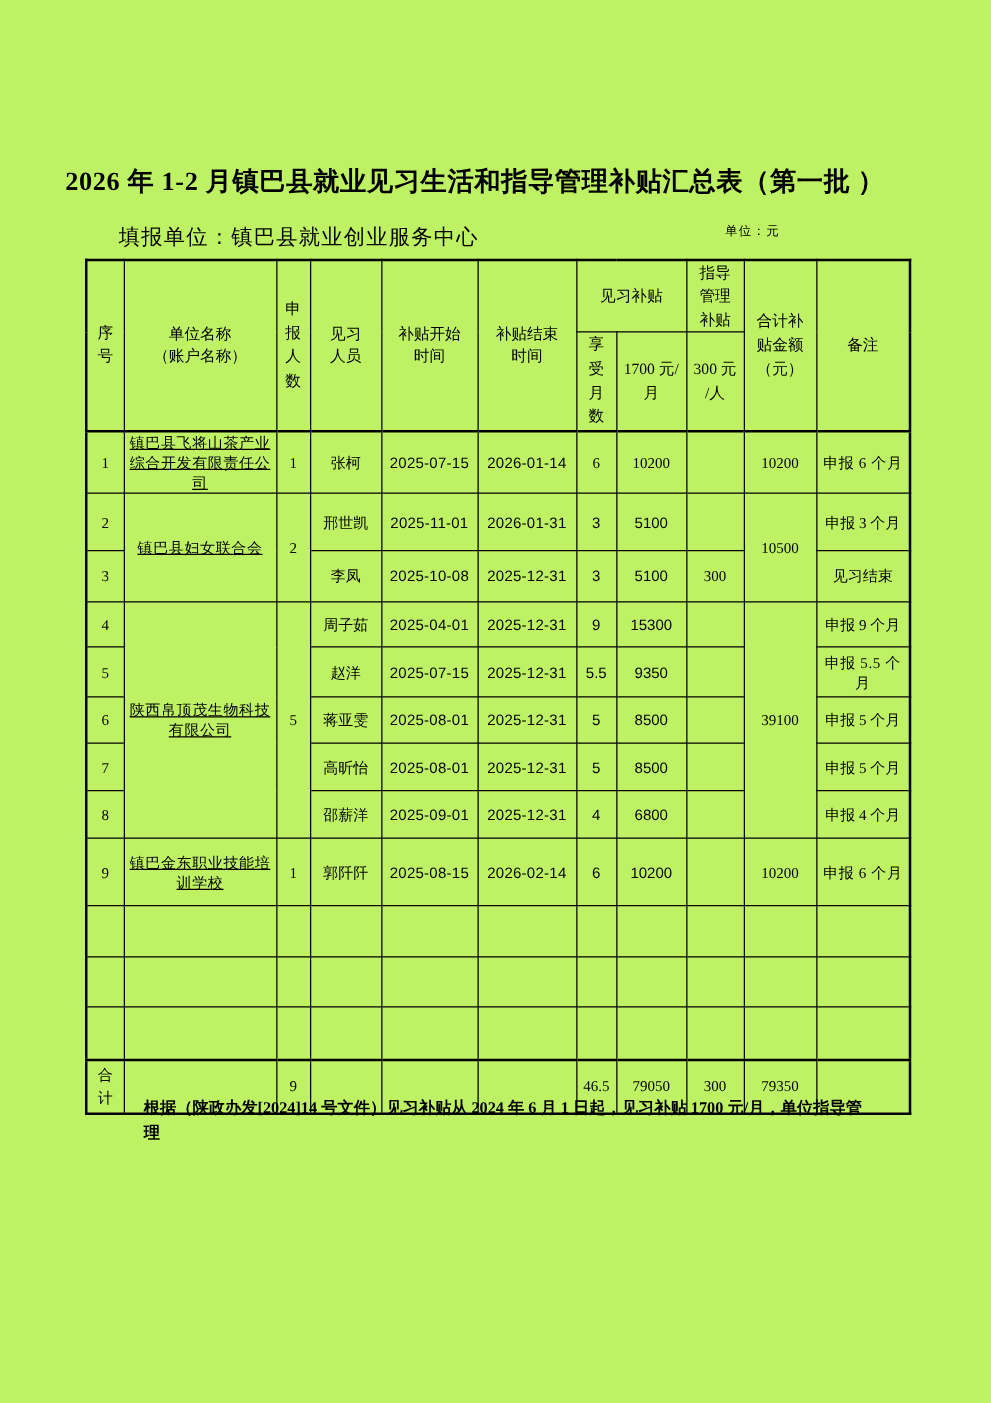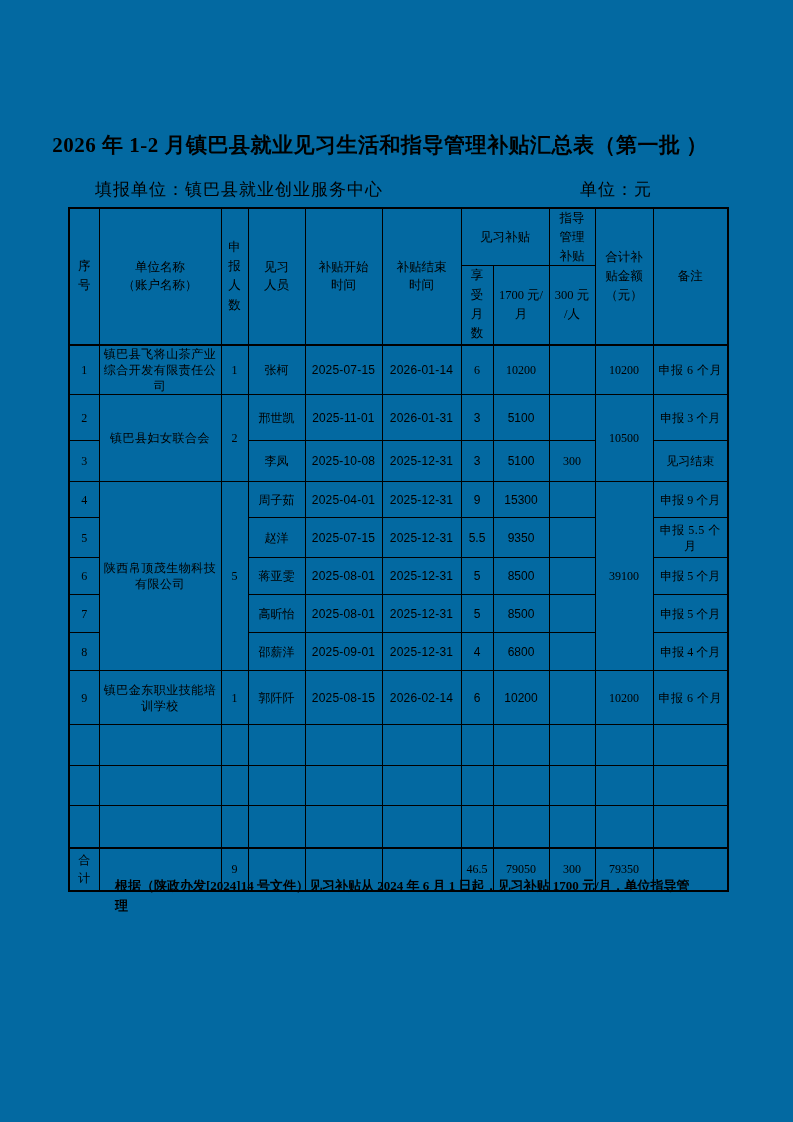--- a/index.html
+++ b/index.html
@@ -1,32 +1,32 @@
 <!DOCTYPE html>
 <html><head>
 <meta charset="utf-8">
 <style>
   html,body { margin:0; padding:0; background:#e8e8e8; }
   .page {
     position:relative; width:793px; height:1122px; margin:0 auto;
-    background:#0369a1; color:#000;
+    background:#bef264; color:#000;
     font-family:"Liberation Serif", serif;
     overflow:hidden;
   }
   .doc-title {
     position:absolute; top:131px; left:0; width:760px;
     text-align:center; font-size:21px; font-weight:bold; letter-spacing:0.5px;
   }
   .subhead-left {
     position:absolute; top:178px; left:95px;
     font-size:17px; letter-spacing:1px;
   }
   .subhead-right {
     position:absolute; top:178px; left:580px;
-    font-size:17px; letter-spacing:1px;
+    font-size:10px; letter-spacing:1px;
   }
   table.main {
     position:absolute; left:68px; top:207px; width:659px;
     border-collapse:collapse; table-layout:fixed;
     border:2px solid #000;
   }
   table.main th, table.main td {
     border:1px solid #000; padding:0 2px;
     text-align:center; vertical-align:middle;
     font-size:12px; font-weight:normal; line-height:1.35;
@@ -34,20 +34,21 @@
   }
   table.main th { font-size:12.5px;margin-top:10px; }
   .hbot { border-bottom:2px solid #000 !important; }
   tr.total-row td { border-top:2px solid #000; }
   
   .vtext { display:inline-block; width:1.05em; word-break:break-all; line-height:1.55;text-align:center; }
   .wrapline { display:block; line-height:1.5; }
   .unitname {
     font-size:10.5px; text-align:left; padding:0 6px; line-height:2.1;
     letter-spacing:0.5px;
+    text-decoration:underline;
   }
   .date {
     font-family:"Liberation Sans", sans-serif; font-weight:bold; font-size:11px;
     letter-spacing:0.2px;
   }
   .nbold { font-family:"Liberation Sans", sans-serif; font-weight:bold; font-size:11.5px; }
   .snum  { font-size:10px; }
   .rsmall{ font-size:10px; letter-spacing:0.5px;margin-left:32px; }
   .note {
     position:absolute; left:115px; top:876px; width:580px;

